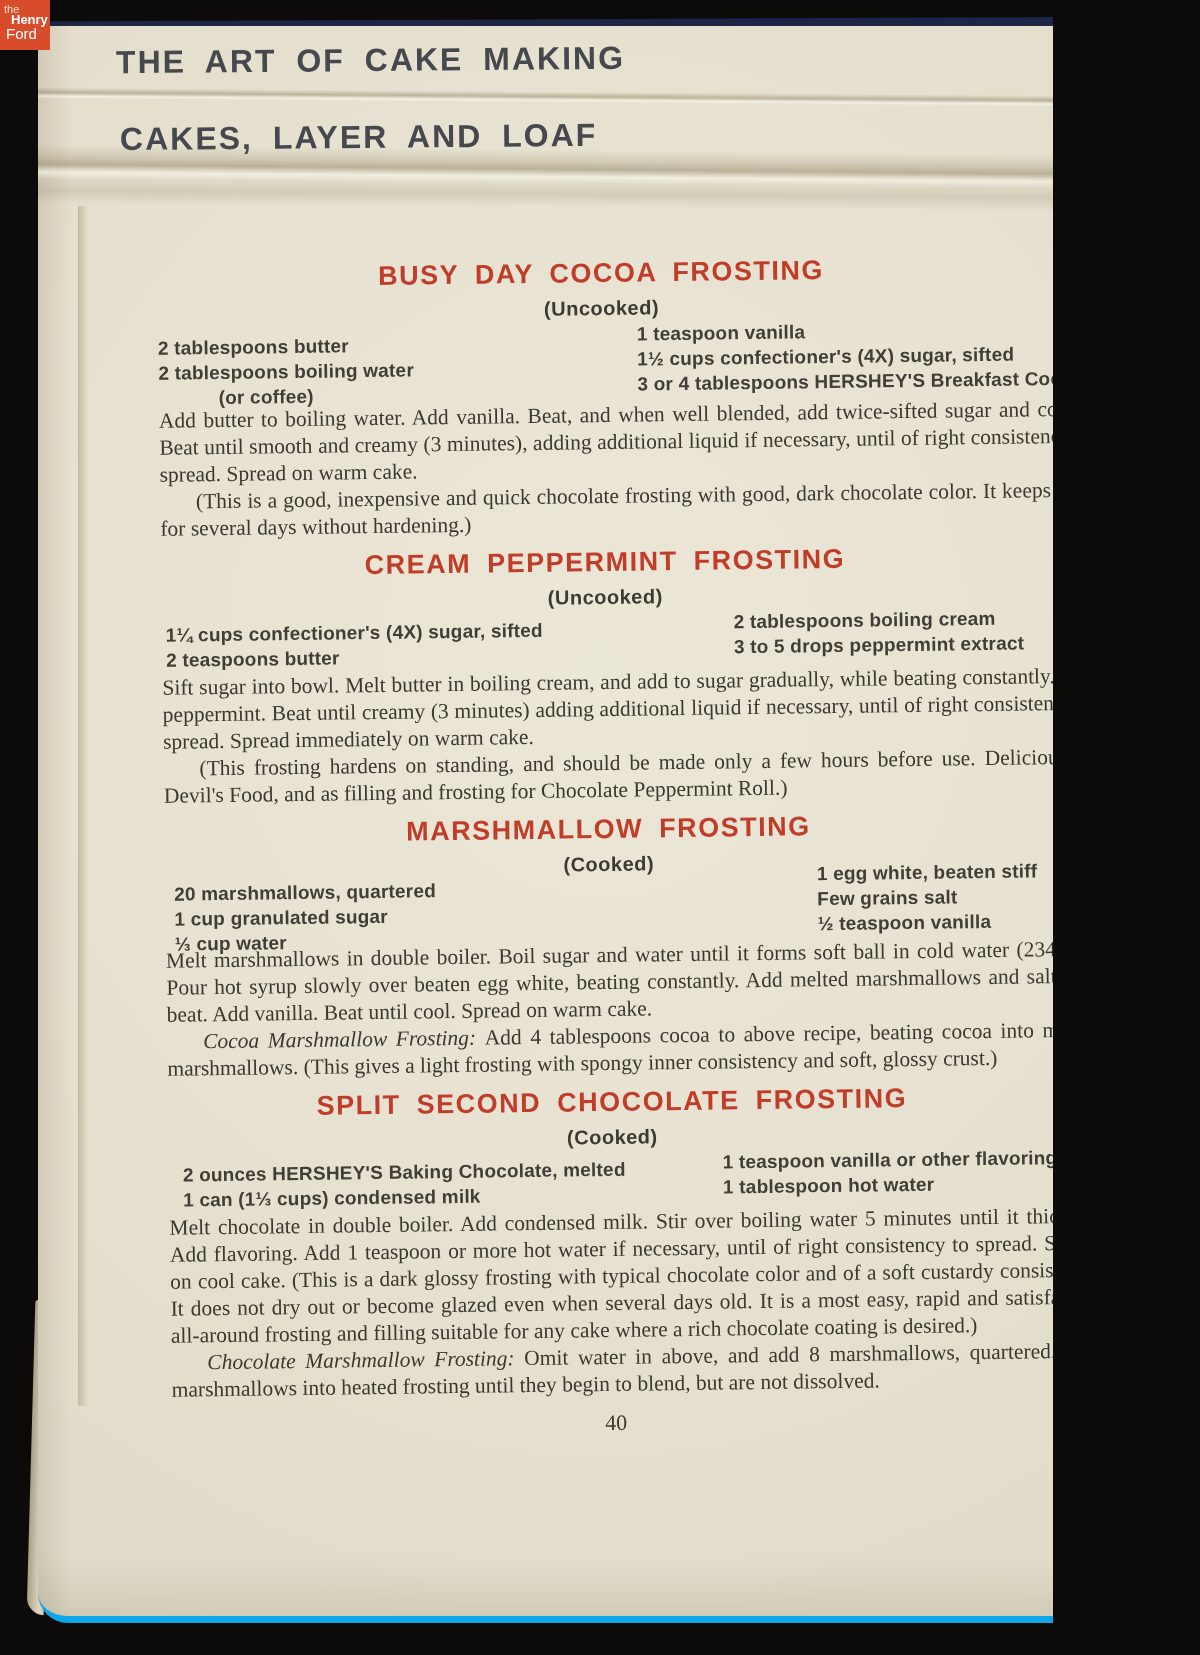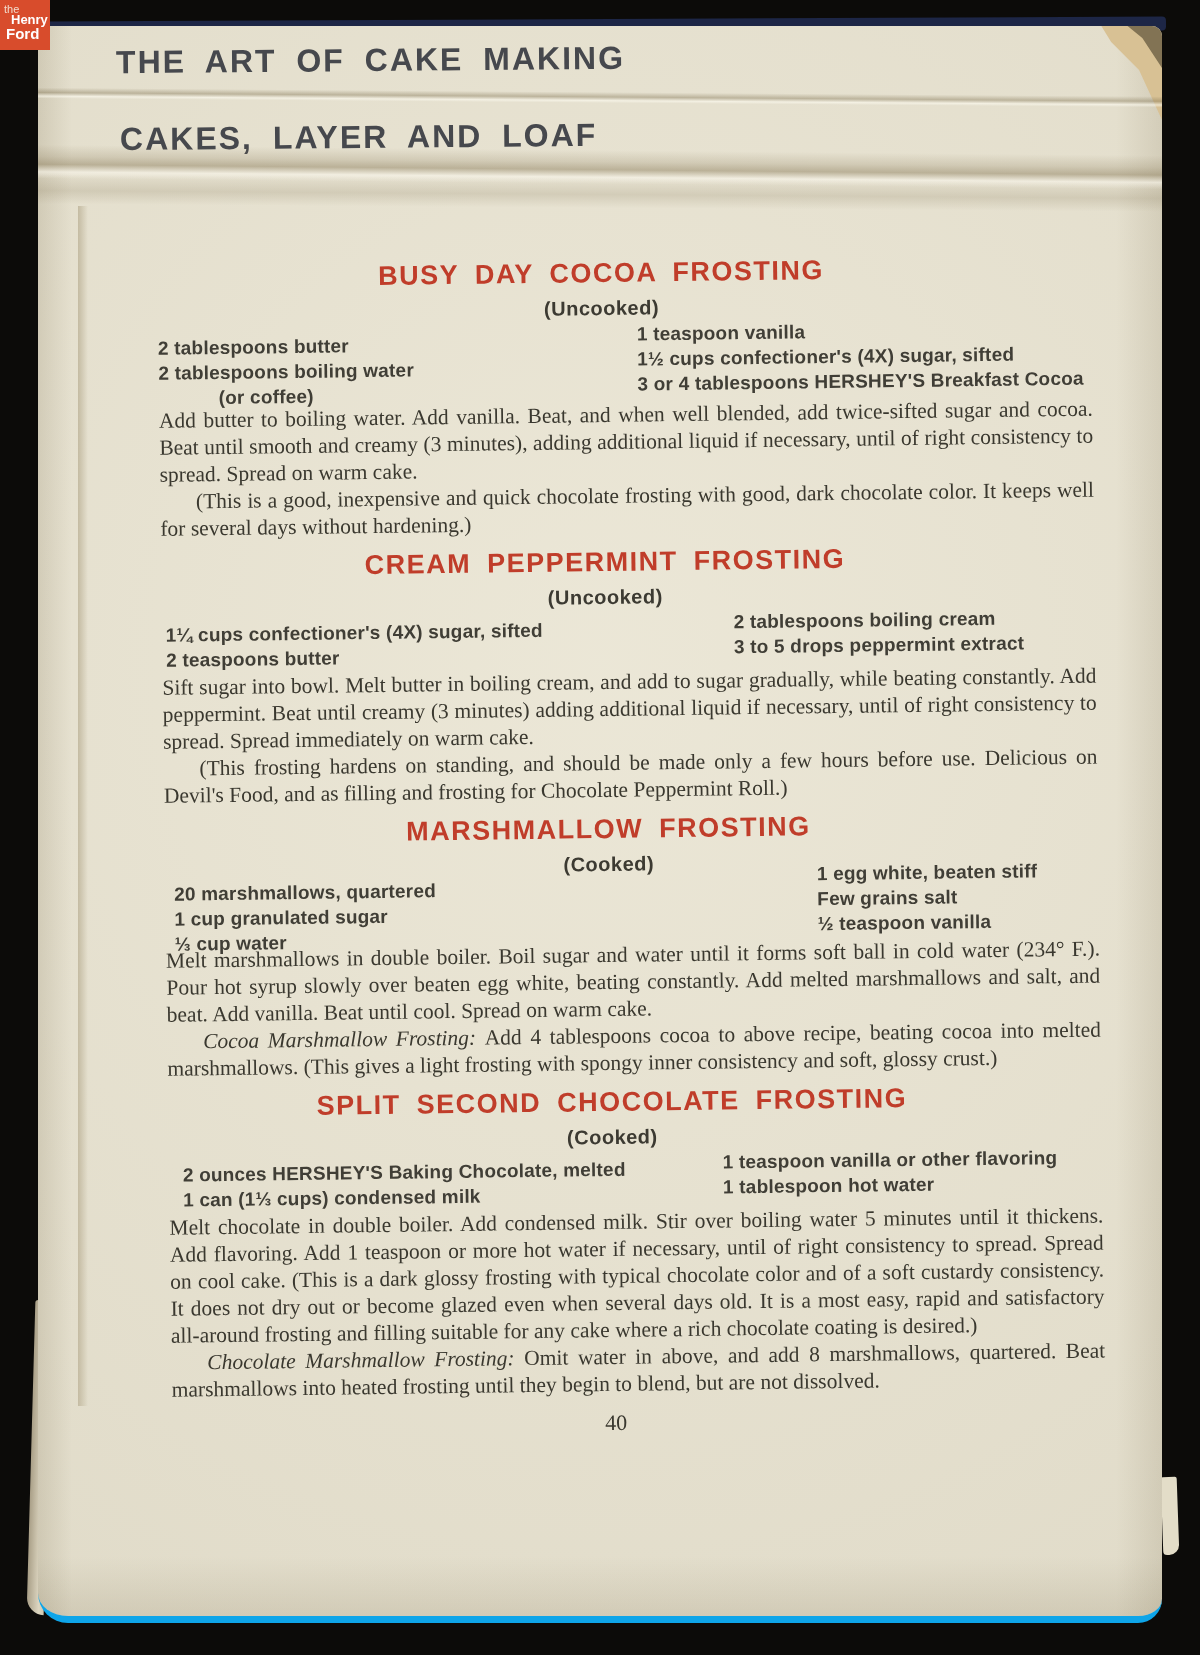--- a/index.html
+++ b/index.html
@@ -1,24 +1,24 @@
 <!DOCTYPE html>
 <html><head>
 <meta charset="utf-8">
 <style>
   html,body{margin:0;padding:0;background:#0c0b09;}
-  .scan{position:relative;width:1200px;height:1655px;background:#0c0b09;overflow:hidden;
+  .scan{position:relative;width:1053px;height:1655px;background:#0c0b09;overflow:hidden;
         font-family:"Liberation Sans",sans-serif;}
 
   
   .logo{position:absolute;left:0;top:0;width:50px;height:50px;background:#d84c2c;z-index:9;
         box-sizing:border-box;padding:4px 0 0 4px;color:#fff;}
   .logo .the{display:block;font-size:11px;line-height:10px;color:#f2dccd;}
   .logo .henry{display:block;font-size:13px;font-weight:bold;line-height:12px;padding-left:7px;}
-  .logo .ford{display:block;font-size:15px;font-weight:bold;line-height:15px;padding-left:2px;}
+  .logo .ford{display:block;font-size:15px;font-weight:normal;line-height:15px;padding-left:2px;}
 
   
   .cover-top{position:absolute;left:40px;top:19px;width:1126px;height:14px;background:#1d2646;
              transform:rotate(-0.25deg);border-radius:4px;}
   .stack-left{position:absolute;left:31px;top:1300px;width:17px;height:315px;
               background:linear-gradient(90deg,#a99f87,#ddd6c1 70%,#cfc7af);
               border-radius:8px 0 0 46px;transform:rotate(1.6deg);}
   .stack-left2{position:absolute;left:40px;top:180px;width:10px;height:1200px;
                background:linear-gradient(90deg,#c4bba2,rgba(196,187,162,0));}
   .sliver-right{position:absolute;right:22px;bottom:100px;width:16px;height:78px;

